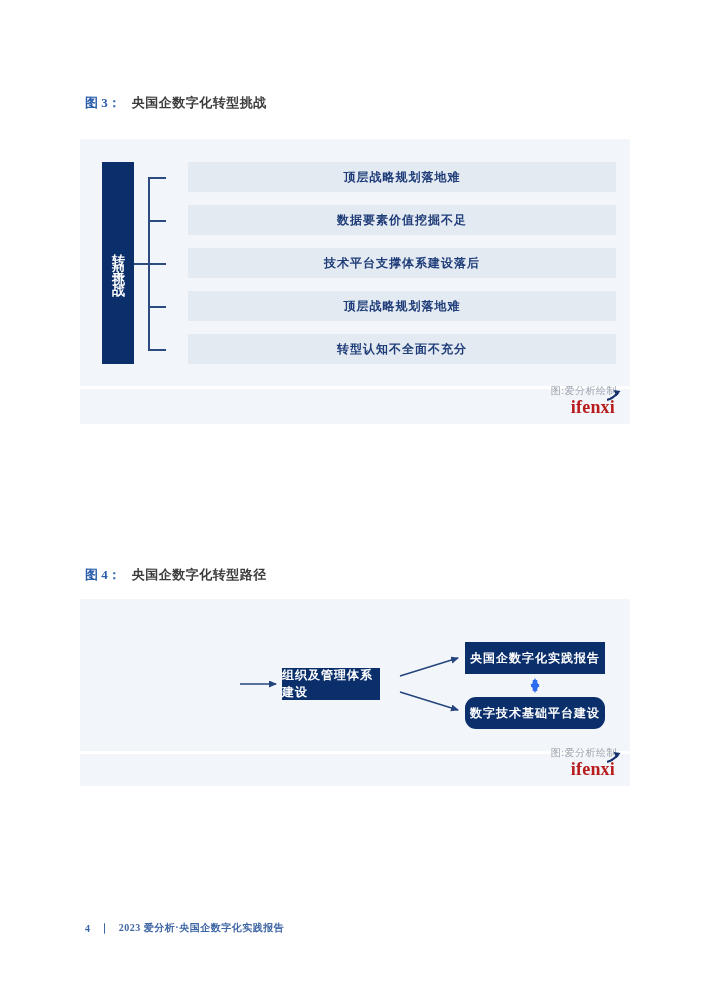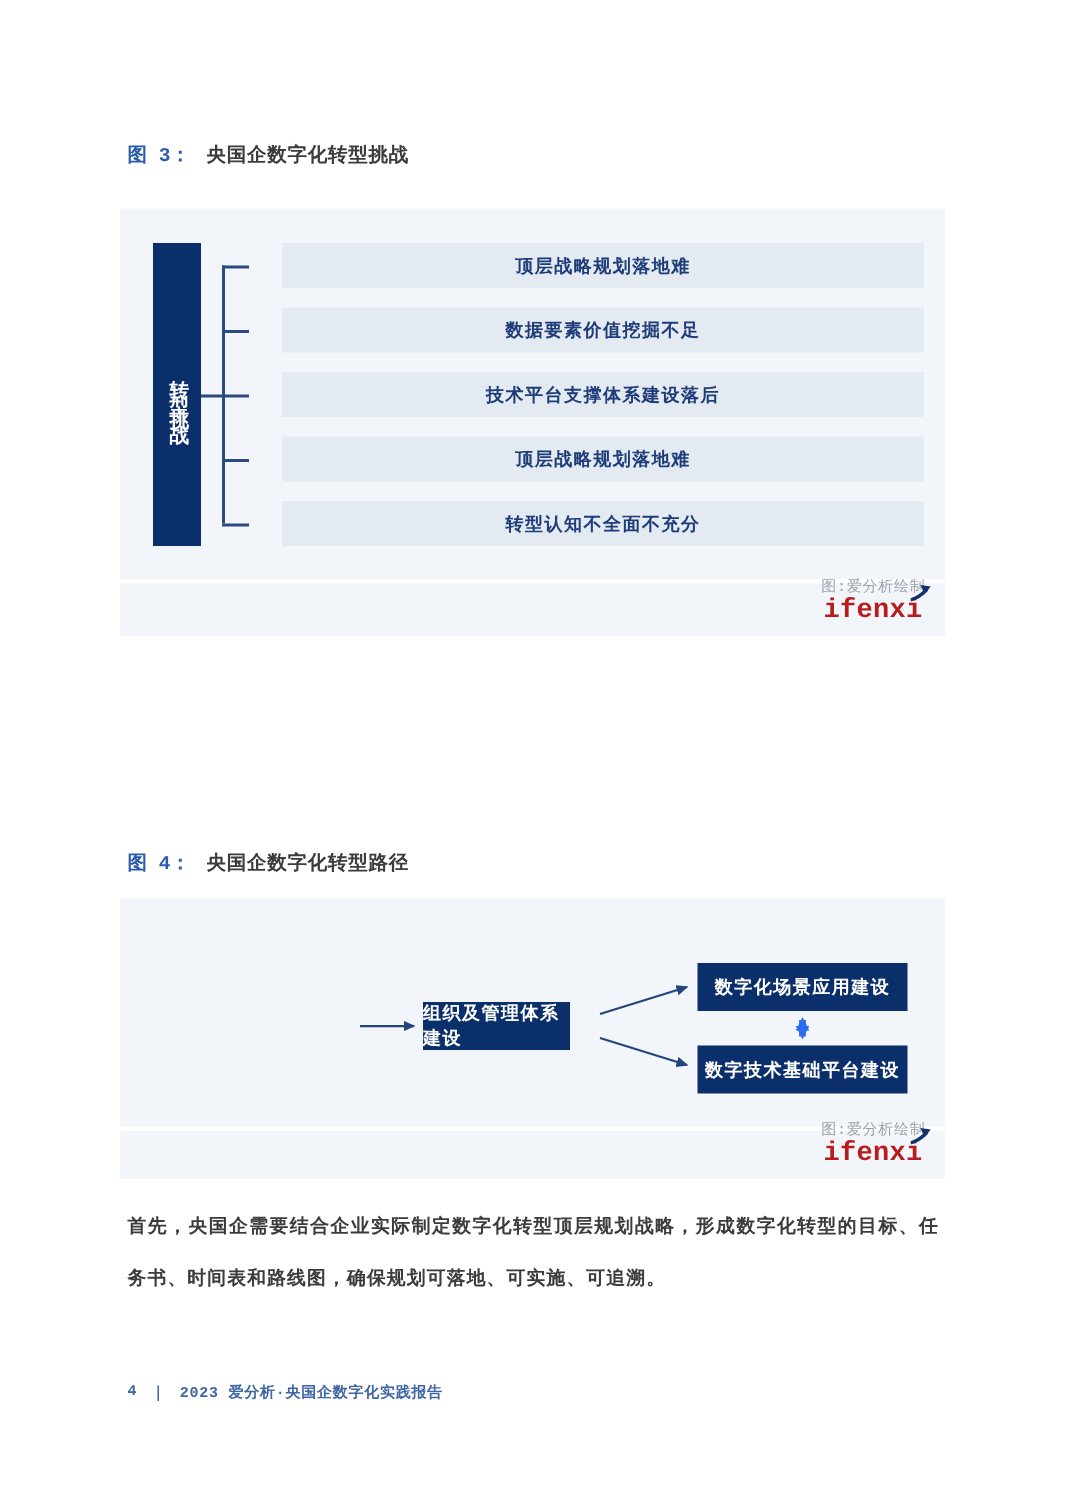--- a/index.html
+++ b/index.html
@@ -2,21 +2,21 @@
 <html><head>
 <meta charset="utf-8">
 <style>
   * { margin:0; padding:0; box-sizing:border-box; }
   html,body { background:#ffffff; }
   .page {
     position:relative;
     width:710px; height:1003px;
     margin:0 auto;
     background:#ffffff;
-    font-family:Liberation Mono, monospace;
+    font-family:Liberation Serif, serif;
     overflow:hidden;
   }
   
   .fig-title { position:absolute; left:85px; display:flex; gap:11px; align-items:baseline; }
   .fig-title .fig-label { color:#2a5caa; font-size:13px; font-weight:bold; }
   .fig-title .fig-name  { color:#3c3c3c; font-size:13px; font-weight:bold; letter-spacing:0.5px; }
   #fig3-title { top:94px; }
   #fig4-title { top:566px;justify-content:flex-end; }
 
   
@@ -60,21 +60,21 @@
 
   
   .flow-box {
     position:absolute; height:32px; background:#0a2f6b; color:#ffffff;
     font-size:12px; font-weight:600; letter-spacing:1px;
     display:flex; align-items:center; justify-content:center;
   }
   .fb-step1  { left:22px;  top:69px; width:138px; }
   .fb-step2  { left:202px; top:69px; width:98px; }
   .fb-top    { left:385px; top:43px; width:140px; }
-  .fb-bottom { left:385px; top:98px; width:140px; }
+  .fb-bottom { left:385px; top:98px; width:140px;border-radius:11px; }
   .flow-arrows { position:absolute; left:0; top:0; width:550px; height:187px; }
 
   
   .body-text {
     position:absolute; left:85px; width:541px;
     color:#3c3c3c; font-size:12.5px; font-weight:600;
     line-height:35px; text-align:justify; letter-spacing:0.8px;
   }
   #para1 { top:439px; }
   #para2 { top:801px; }
@@ -147,37 +147,36 @@
           <path d="M0,0 L9,4.5 L0,9 z" fill="#2e6bf0"></path>
         </marker>
       </defs>
       <line x1="160" y1="85" x2="196" y2="85" stroke="#24457c" stroke-width="1.5" marker-end="url(#ah-navy)"></line>
       <line x1="320" y1="77" x2="378" y2="59" stroke="#24457c" stroke-width="1.5" marker-end="url(#ah-navy)"></line>
       <line x1="320" y1="93" x2="378" y2="111" stroke="#24457c" stroke-width="1.5" marker-end="url(#ah-navy)"></line>
       <line x1="455" y1="81" x2="455" y2="92" stroke="#2e6bf0" stroke-width="4.5" marker-start="url(#ah-blue-s)" marker-end="url(#ah-blue)"></line>
     </svg>
 
     <div class="flow-box fb-step2">组织及管理体系建设</div>
-    <div class="flow-box fb-top">数字化场景应用建设</div>
+    <div class="flow-box fb-top">央国企数字化实践报告</div>
     <div class="flow-box fb-bottom">数字技术基础平台建设</div>
 
     <div class="cap-sep"></div>
     <div class="caption-row">
       <span class="caption">图:爱分析绘制</span>
       <span class="ifenxi">
         <span>ifenxi</span>
         <svg class="logo-arrow" viewBox="0 0 14 12">
           <path d="M0,10 C4,9 8,6 11,3" stroke="#16306b" stroke-width="2.2" fill="none"></path>
           <path d="M6.5,0 L13.5,1 L9.5,6 z" fill="#16306b"></path>
         </svg>
       </span>
     </div>
   </div>
 
-  <p class="body-text" id="para2">首先，央国企需要结合企业实际制定数字化转型顶层规划战略，形成数字化转型的目标、任务书、时间表和路线图，确保规划可落地、可实施、可追溯。</p>
 
   <div class="footer">
     <span>4</span>
     <span>｜</span>
     <span>2023 爱分析·央国企数字化实践报告</span>
   </div>
 
 </div>
 
 </body></html>

